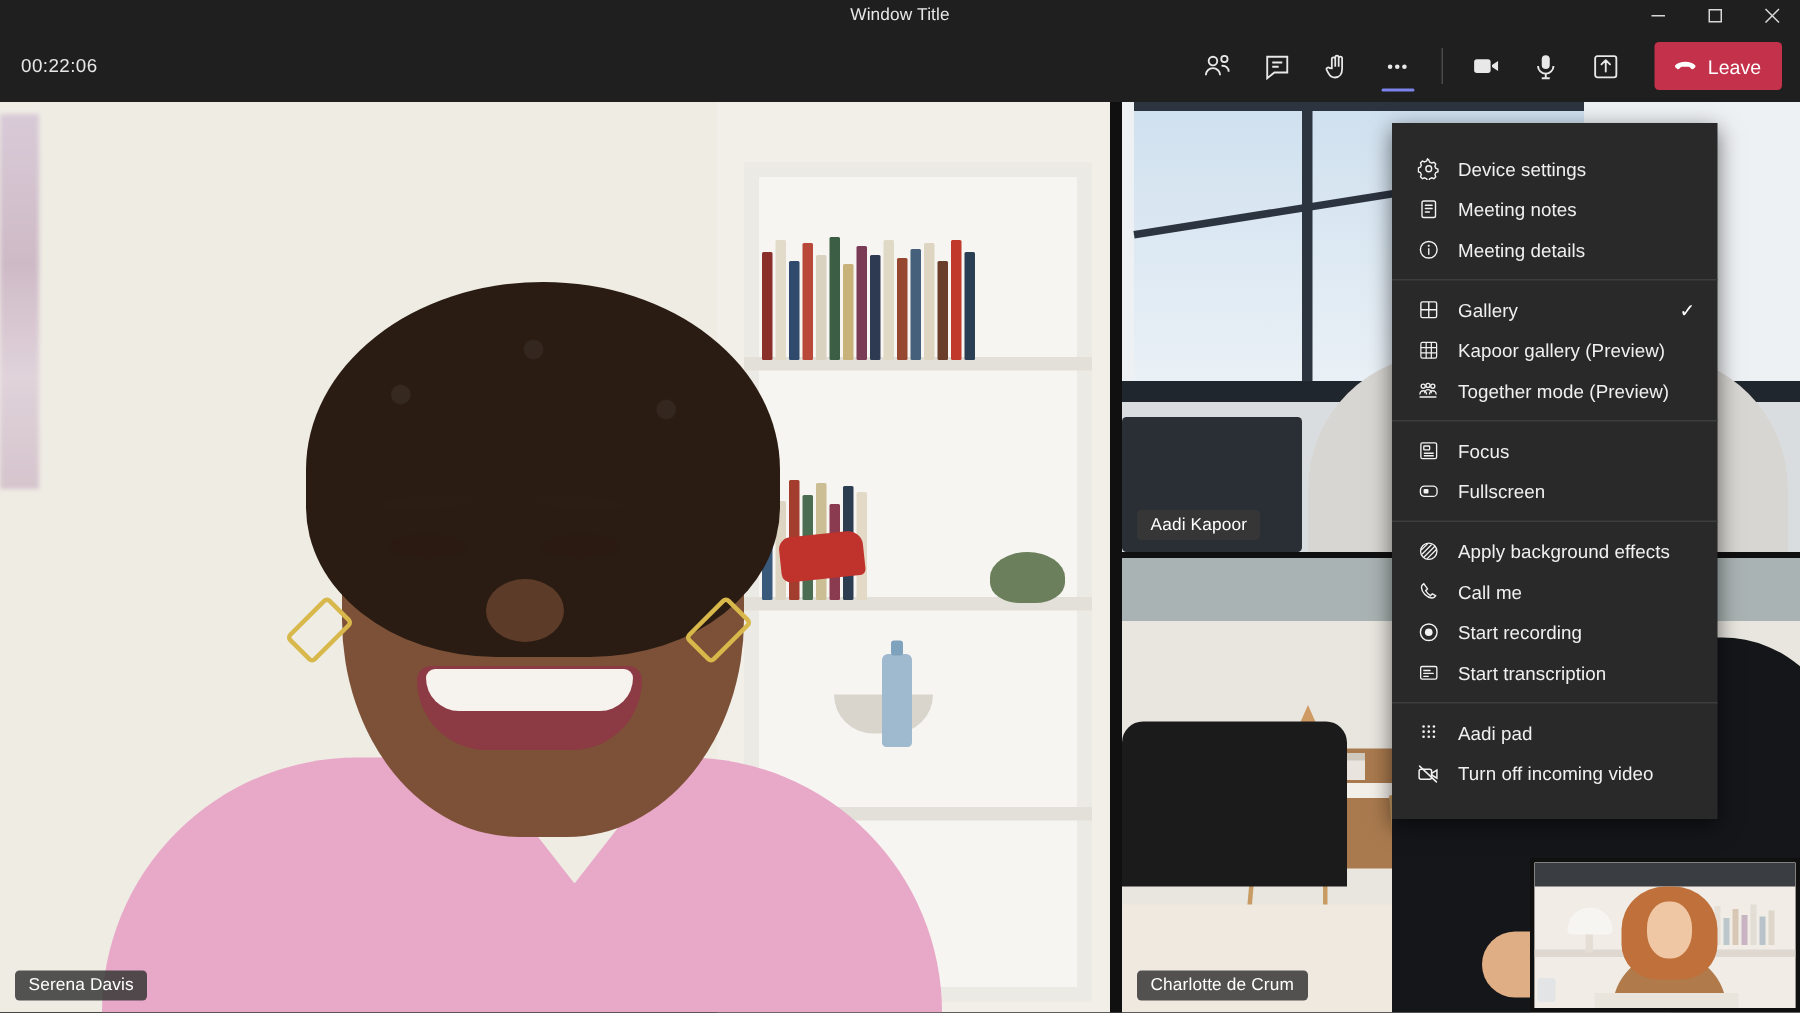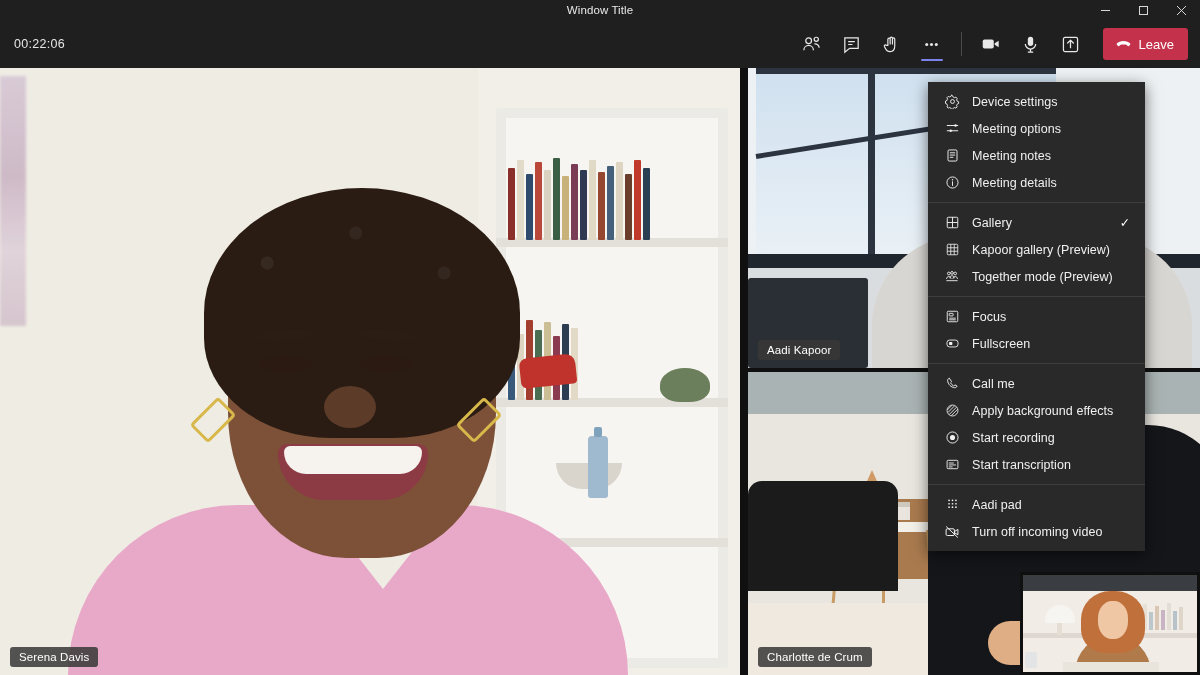--- a/index.html
+++ b/index.html
@@ -317,21 +317,21 @@
   }
   .v-glass { position:absolute; left:2px; bottom:4px; width:12px; height:16px; background:rgba(220,226,228,.75); border-radius:2px; }
   .v-laptop { position:absolute; left:40px; bottom:0; width:96px; height:10px; background:#e9e4dc; }
 
   
   .menu {
     position: absolute; left: 928px; top: 82px;
     width: 217px;
     background: #292929;
     box-shadow: 0 4px 14px rgba(0,0,0,.55);
-    padding: 6px 0;
+    padding: 17px 0;
     z-index: 40;
   }
   .menu-item {
     display: flex; align-items: center;
     height: 27px; padding: 0 12px 0 14px;
     color: #f0f0f0; font-size: 12.5px;
     letter-spacing: .05px;
   }
   .mi-icon {
     width: 20px; height: 18px; flex: 0 0 20px;
@@ -581,30 +581,20 @@
     <div class="menu-item">
       <span class="mi-icon">
         <svg width="15" height="15" viewBox="0 0 20 20" fill="none" stroke="currentColor" stroke-width="1.25">
           <circle cx="10" cy="10" r="2.6"></circle>
           <path d="M10 2.2l.9 2a6 6 0 011.7.7l2-.7 1.6 1.6-.7 2c.3.5.5 1.1.7 1.7l2 .9v2.2l-2 .9a6 6 0 01-.7 1.7l.7 2-1.6 1.6-2-.7a6 6 0 01-1.7.7l-.9 2H8.9l-.9-2a6 6 0 01-1.7-.7l-2 .7-1.6-1.6.7-2a6 6 0 01-.7-1.7l-2-.9V9.4l2-.9a6 6 0 01.7-1.7l-.7-2L4.3 3.2l2 .7a6 6 0 011.7-.7l.9-2z"></path>
         </svg>
       </span>
       <span class="mi-label">Device settings</span>
     </div>
 
-    <div class="menu-item">
-      <span class="mi-icon">
-        <svg width="15" height="15" viewBox="0 0 20 20" fill="none" stroke="currentColor" stroke-width="1.3" stroke-linecap="round">
-          <path d="M3 6h10M15 6h2M3 13h3M9 13h8"></path>
-          <circle cx="14" cy="6" r="1.7" fill="currentColor" stroke="none"></circle>
-          <circle cx="7.6" cy="13" r="1.7" fill="currentColor" stroke="none"></circle>
-        </svg>
-      </span>
-      <span class="mi-label">Meeting options</span>
-    </div>
 
     <div class="menu-item">
       <span class="mi-icon">
         <svg width="15" height="15" viewBox="0 0 20 20" fill="none" stroke="currentColor" stroke-width="1.25">
           <rect x="4" y="2.6" width="12" height="14.8" rx="1.6"></rect>
           <path d="M7 6.4h6M7 9.4h6M7 12.4h3.6" stroke-linecap="round"></path>
         </svg>
       </span>
       <span class="mi-label">Meeting notes</span>
     </div>
@@ -678,35 +668,35 @@
           <rect x="5.4" y="7.9" width="4.4" height="4.2" rx="1" fill="currentColor" stroke="none"></rect>
         </svg>
       </span>
       <span class="mi-label">Fullscreen</span>
     </div>
 
     <div class="menu-sep"></div>
 
     <div class="menu-item">
       <span class="mi-icon">
-        <svg width="15" height="15" viewBox="0 0 20 20" fill="none" stroke="currentColor" stroke-width="1.25">
-          <path d="M5.6 2.8c-1.4.8-2.2 2-2.1 3.4.3 4.6 4.7 9.1 9.3 9.4 1.4.1 2.6-.7 3.4-2.1l-3-1.7-1.6 1.6c-1.6-.9-3.4-2.7-4.3-4.3l1.6-1.6-3.3-4.7z"></path>
-        </svg>
-      </span>
-      <span class="mi-label">Call me</span>
-    </div>
-
-    <div class="menu-item">
-      <span class="mi-icon">
         <svg width="15" height="15" viewBox="0 0 20 20" fill="none" stroke="currentColor" stroke-width="1.15">
           <circle cx="10" cy="10" r="7.3"></circle>
           <path d="M4 12.6L12.6 4M5.6 15.4L15.4 5.6M8.4 16.8L16.8 8.4M3.3 9L9 3.3"></path>
         </svg>
       </span>
       <span class="mi-label">Apply background effects</span>
+    </div>
+
+    <div class="menu-item">
+      <span class="mi-icon">
+        <svg width="15" height="15" viewBox="0 0 20 20" fill="none" stroke="currentColor" stroke-width="1.25">
+          <path d="M5.6 2.8c-1.4.8-2.2 2-2.1 3.4.3 4.6 4.7 9.1 9.3 9.4 1.4.1 2.6-.7 3.4-2.1l-3-1.7-1.6 1.6c-1.6-.9-3.4-2.7-4.3-4.3l1.6-1.6-3.3-4.7z"></path>
+        </svg>
+      </span>
+      <span class="mi-label">Call me</span>
     </div>
 
 
     <div class="menu-item">
       <span class="mi-icon">
         <svg width="15" height="15" viewBox="0 0 20 20" fill="none" stroke="currentColor" stroke-width="1.25">
           <circle cx="10" cy="10" r="7.4"></circle>
           <circle cx="10" cy="10" r="3.4" fill="currentColor" stroke="none"></circle>
         </svg>
       </span>

